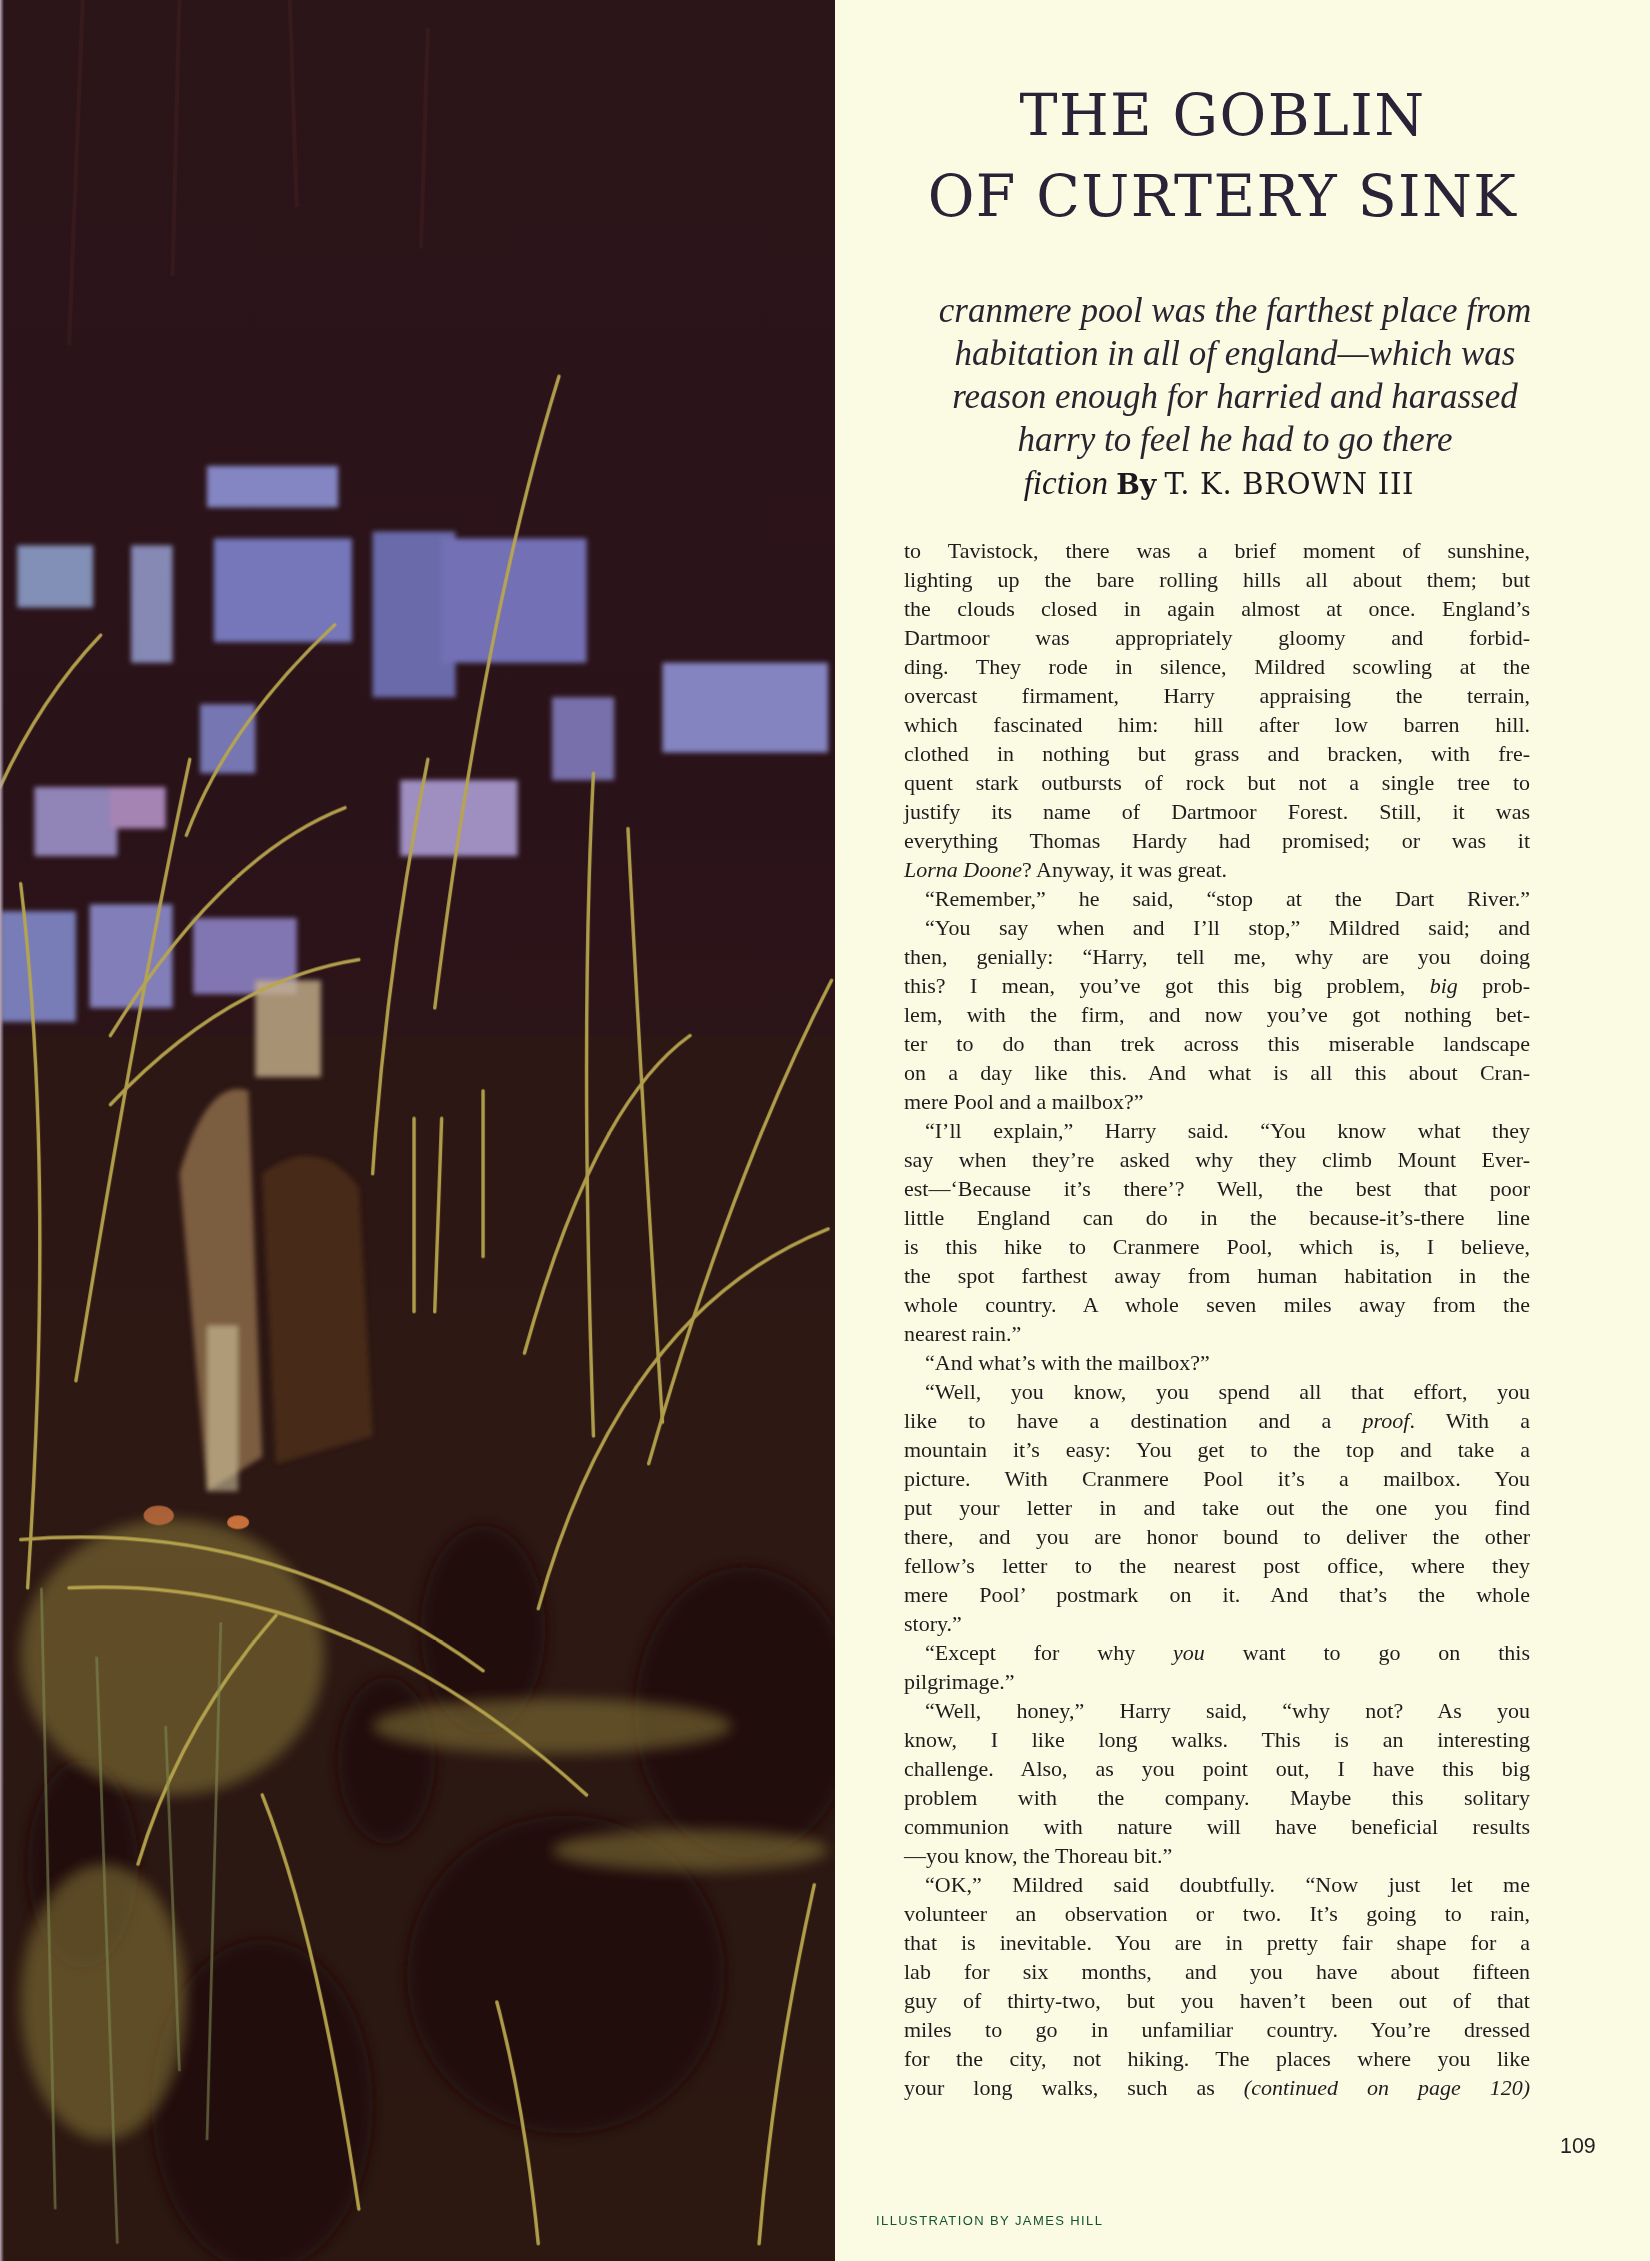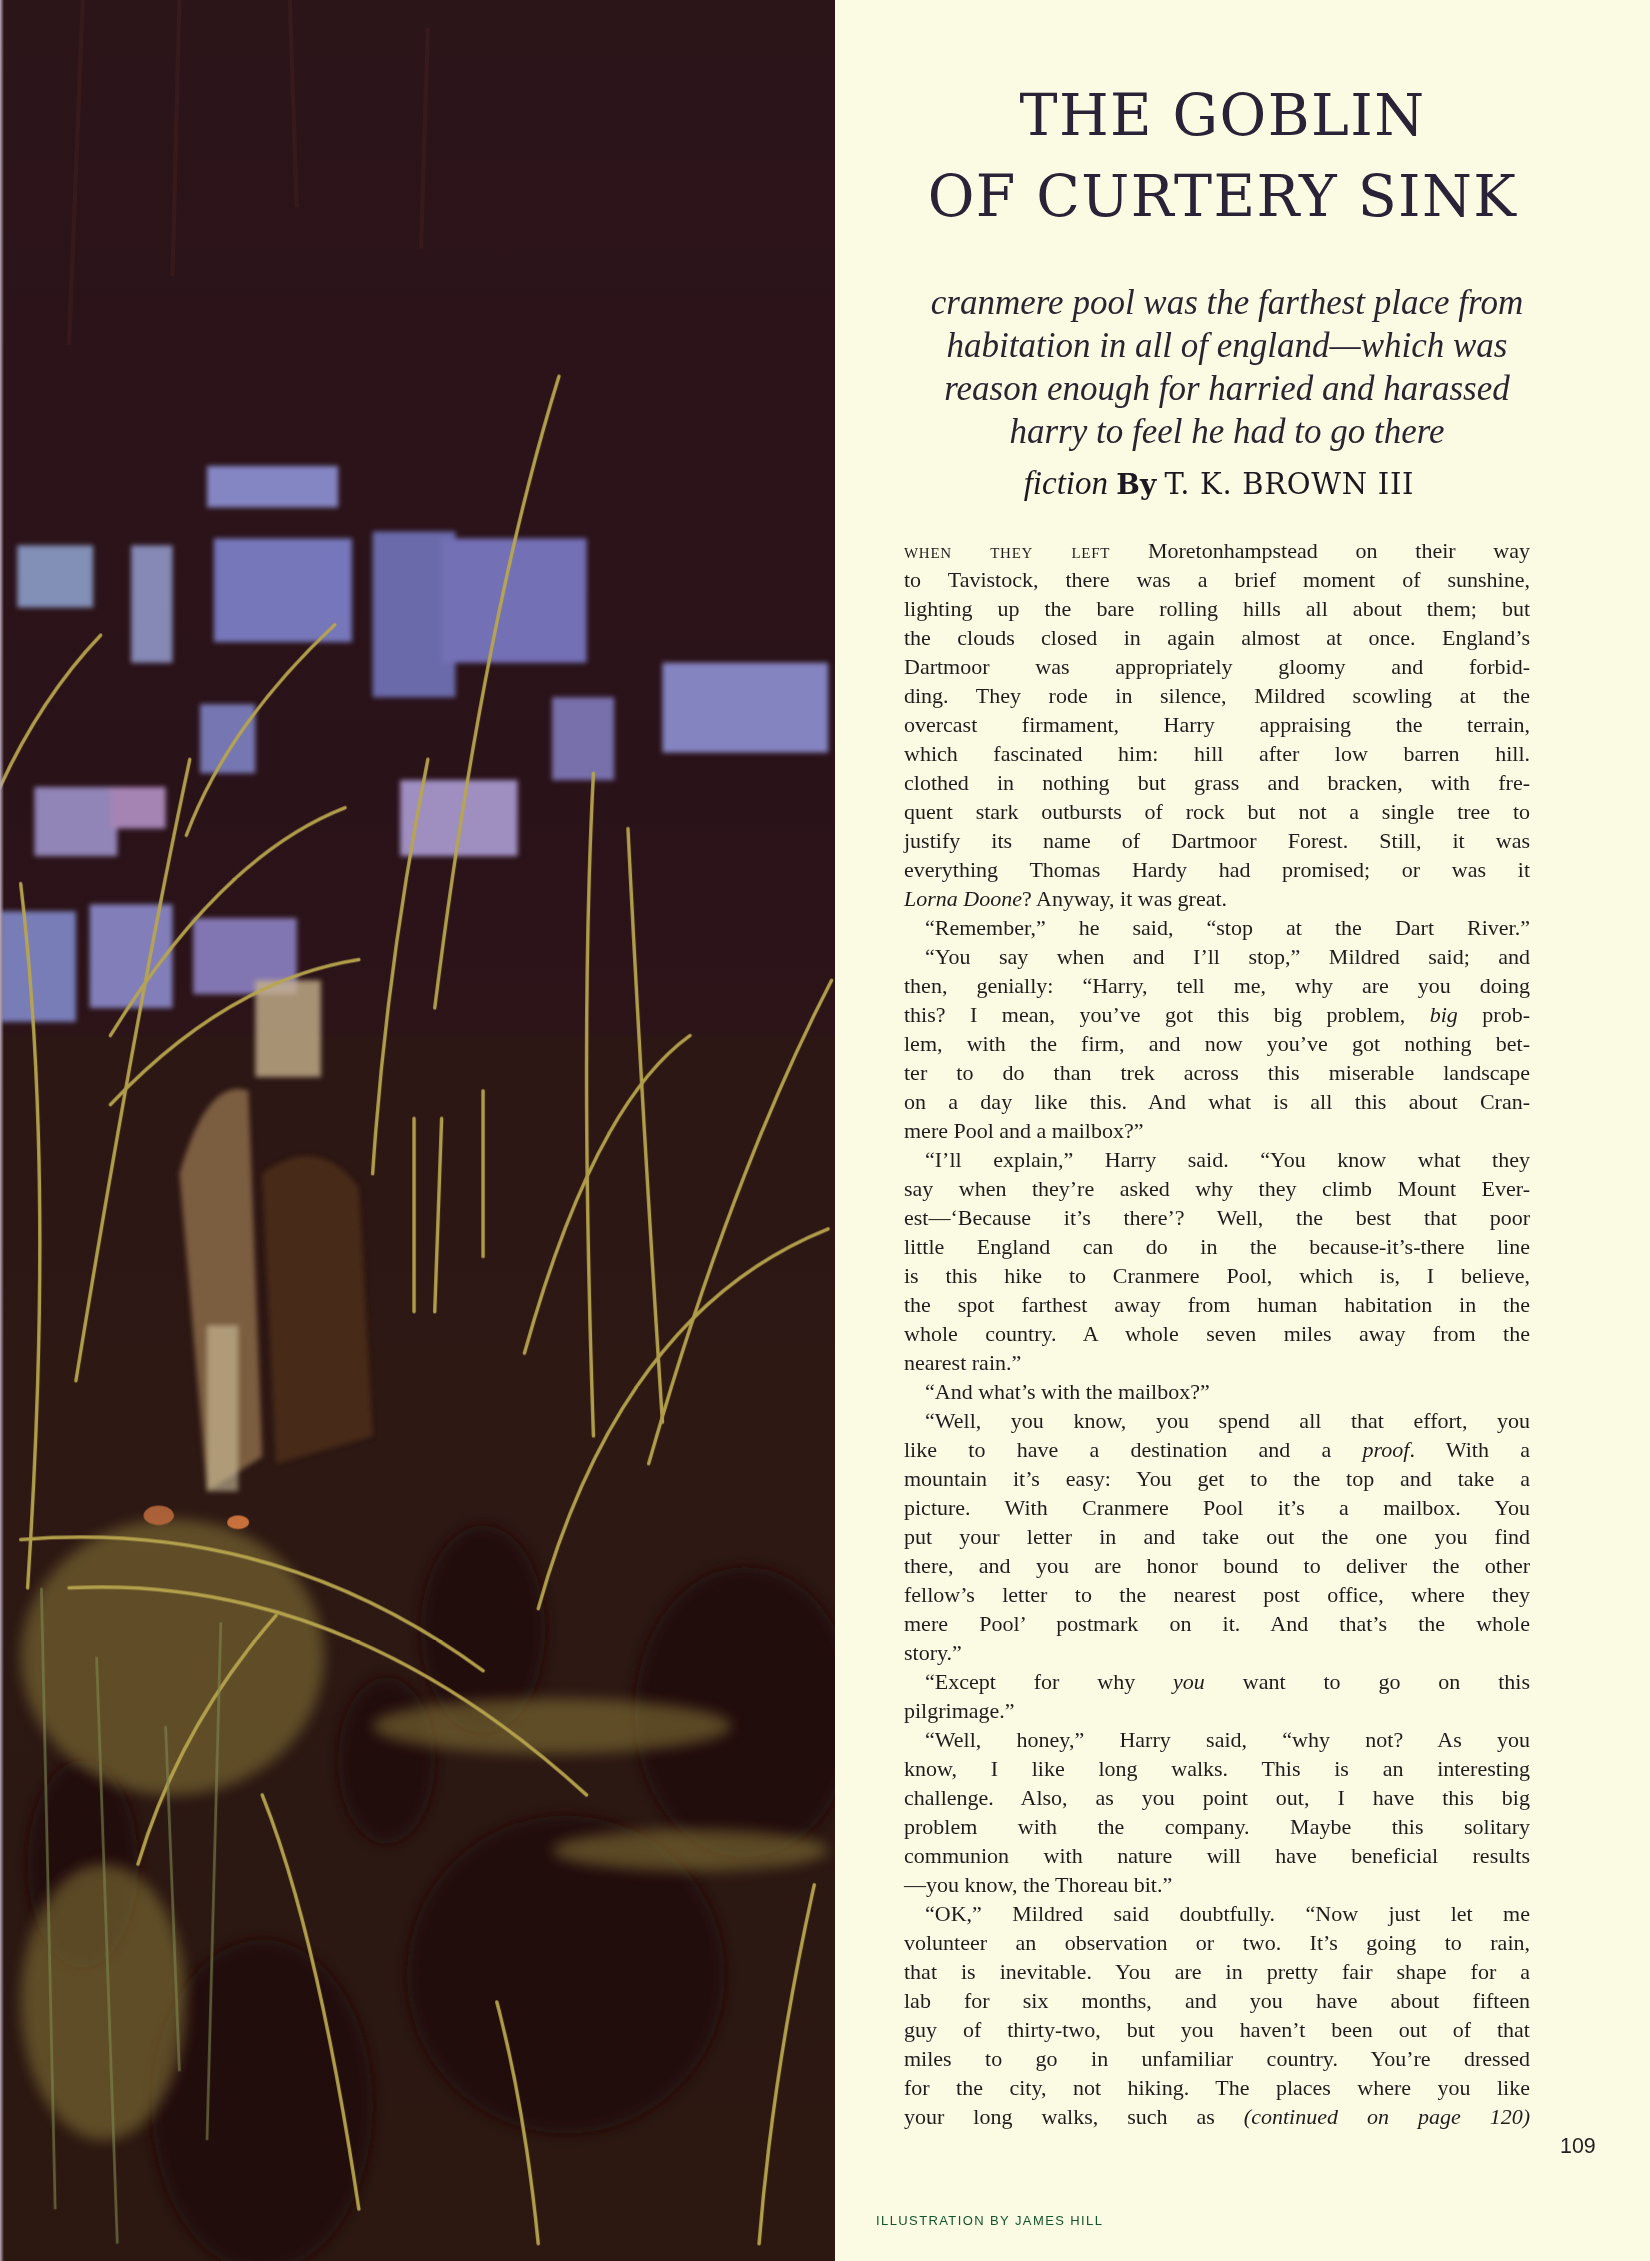--- a/index.html
+++ b/index.html
@@ -31,21 +31,21 @@
     color: #2a2236;
     margin: 0;
   }
   .title .line { display: block; }
   .deck {
     position: absolute; left: 891px; top: 273px; width: 656px;
     text-align: center;
     font-style: italic;
     font-size: 35px; line-height: 43px;
     color: #2a2430;
-    margin: 8px;
+    margin: 16px;
   }
   .deck .line { display: block; white-space: nowrap; }
   .byline {
     position: absolute; left: 891px; top: 463px; width: 656px;
     text-align: center;
     font-size: 33px; line-height: 41px; color: #1c1820;
   }
   .byline .genre { font-style: italic; }
   .byline .by { font-family: "DejaVu Serif", serif; font-size: 28px; font-weight: bold; }
   .byline .author { font-family: "DejaVu Serif", serif; font-size: 29px; letter-spacing: 0.7px; }
@@ -195,21 +195,20 @@
   <span class="line">harry to feel he had to go there</span>
 </p>
 
 <div class="byline">
   <span class="genre">fiction</span>
   <span class="by">By</span>
   <span class="author">T. K. BROWN III</span>
 </div>
 
 <div class="body-text" id="body-text">
-    <span class="bl"><span class="smallcaps">when they left</span> Moretonhampstead on their way</span>
     <span class="bl">to Tavistock, there was a brief moment of sunshine,</span>
     <span class="bl">lighting up the bare rolling hills all about them; but</span>
     <span class="bl">the clouds closed in again almost at once. England’s</span>
     <span class="bl">Dartmoor was appropriately gloomy and forbid-</span>
     <span class="bl">ding. They rode in silence, Mildred scowling at the</span>
     <span class="bl">overcast firmament, Harry appraising the terrain,</span>
     <span class="bl">which fascinated him: hill after low barren hill.</span>
     <span class="bl">clothed in nothing but grass and bracken, with fre-</span>
     <span class="bl">quent stark outbursts of rock but not a single tree to</span>
     <span class="bl">justify its name of Dartmoor Forest. Still, it was</span>

